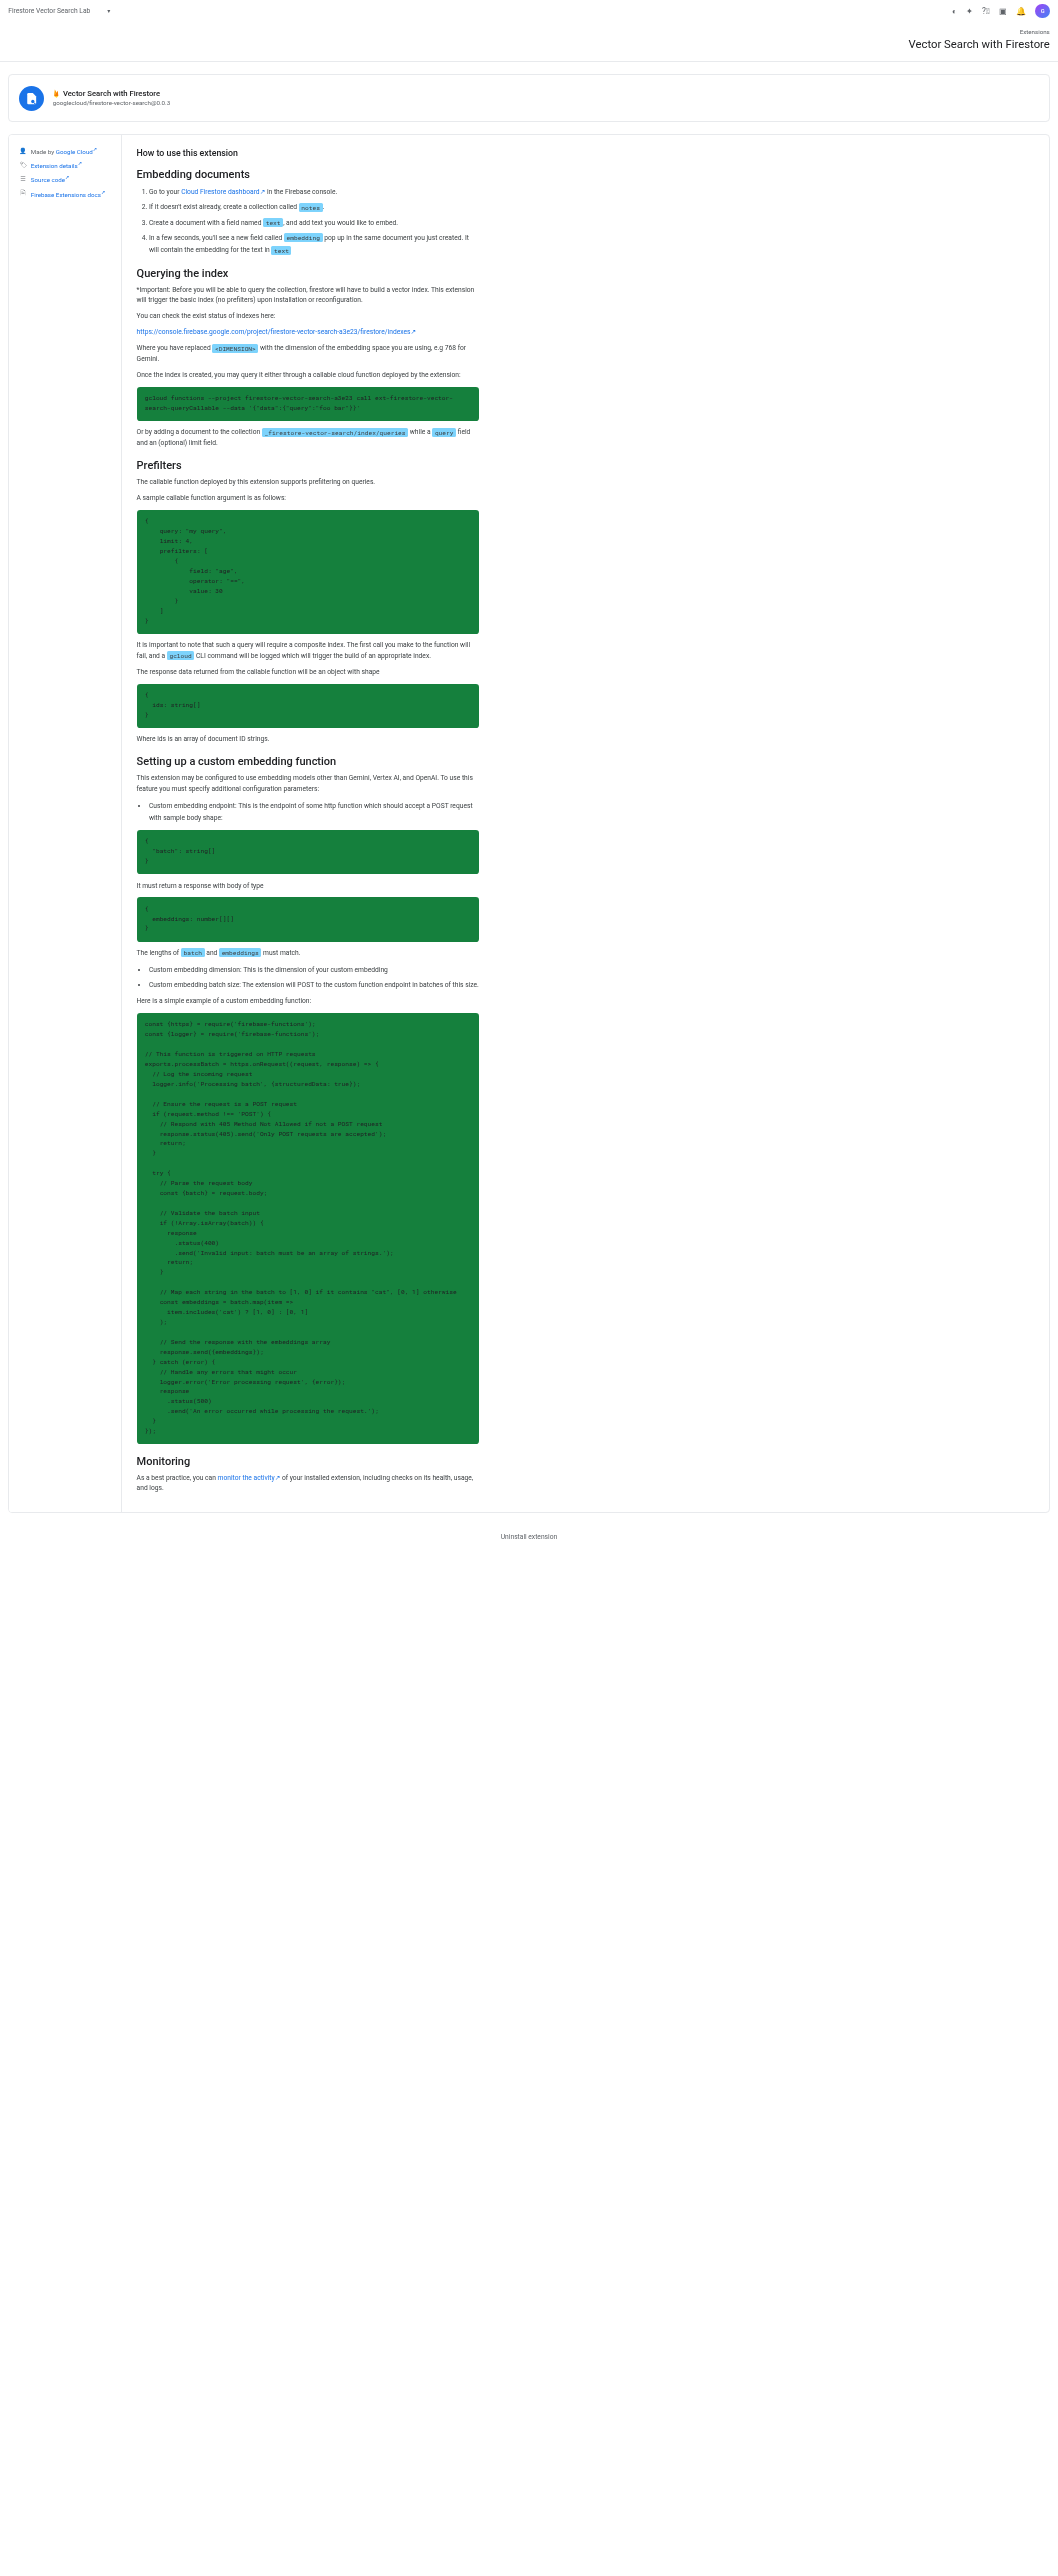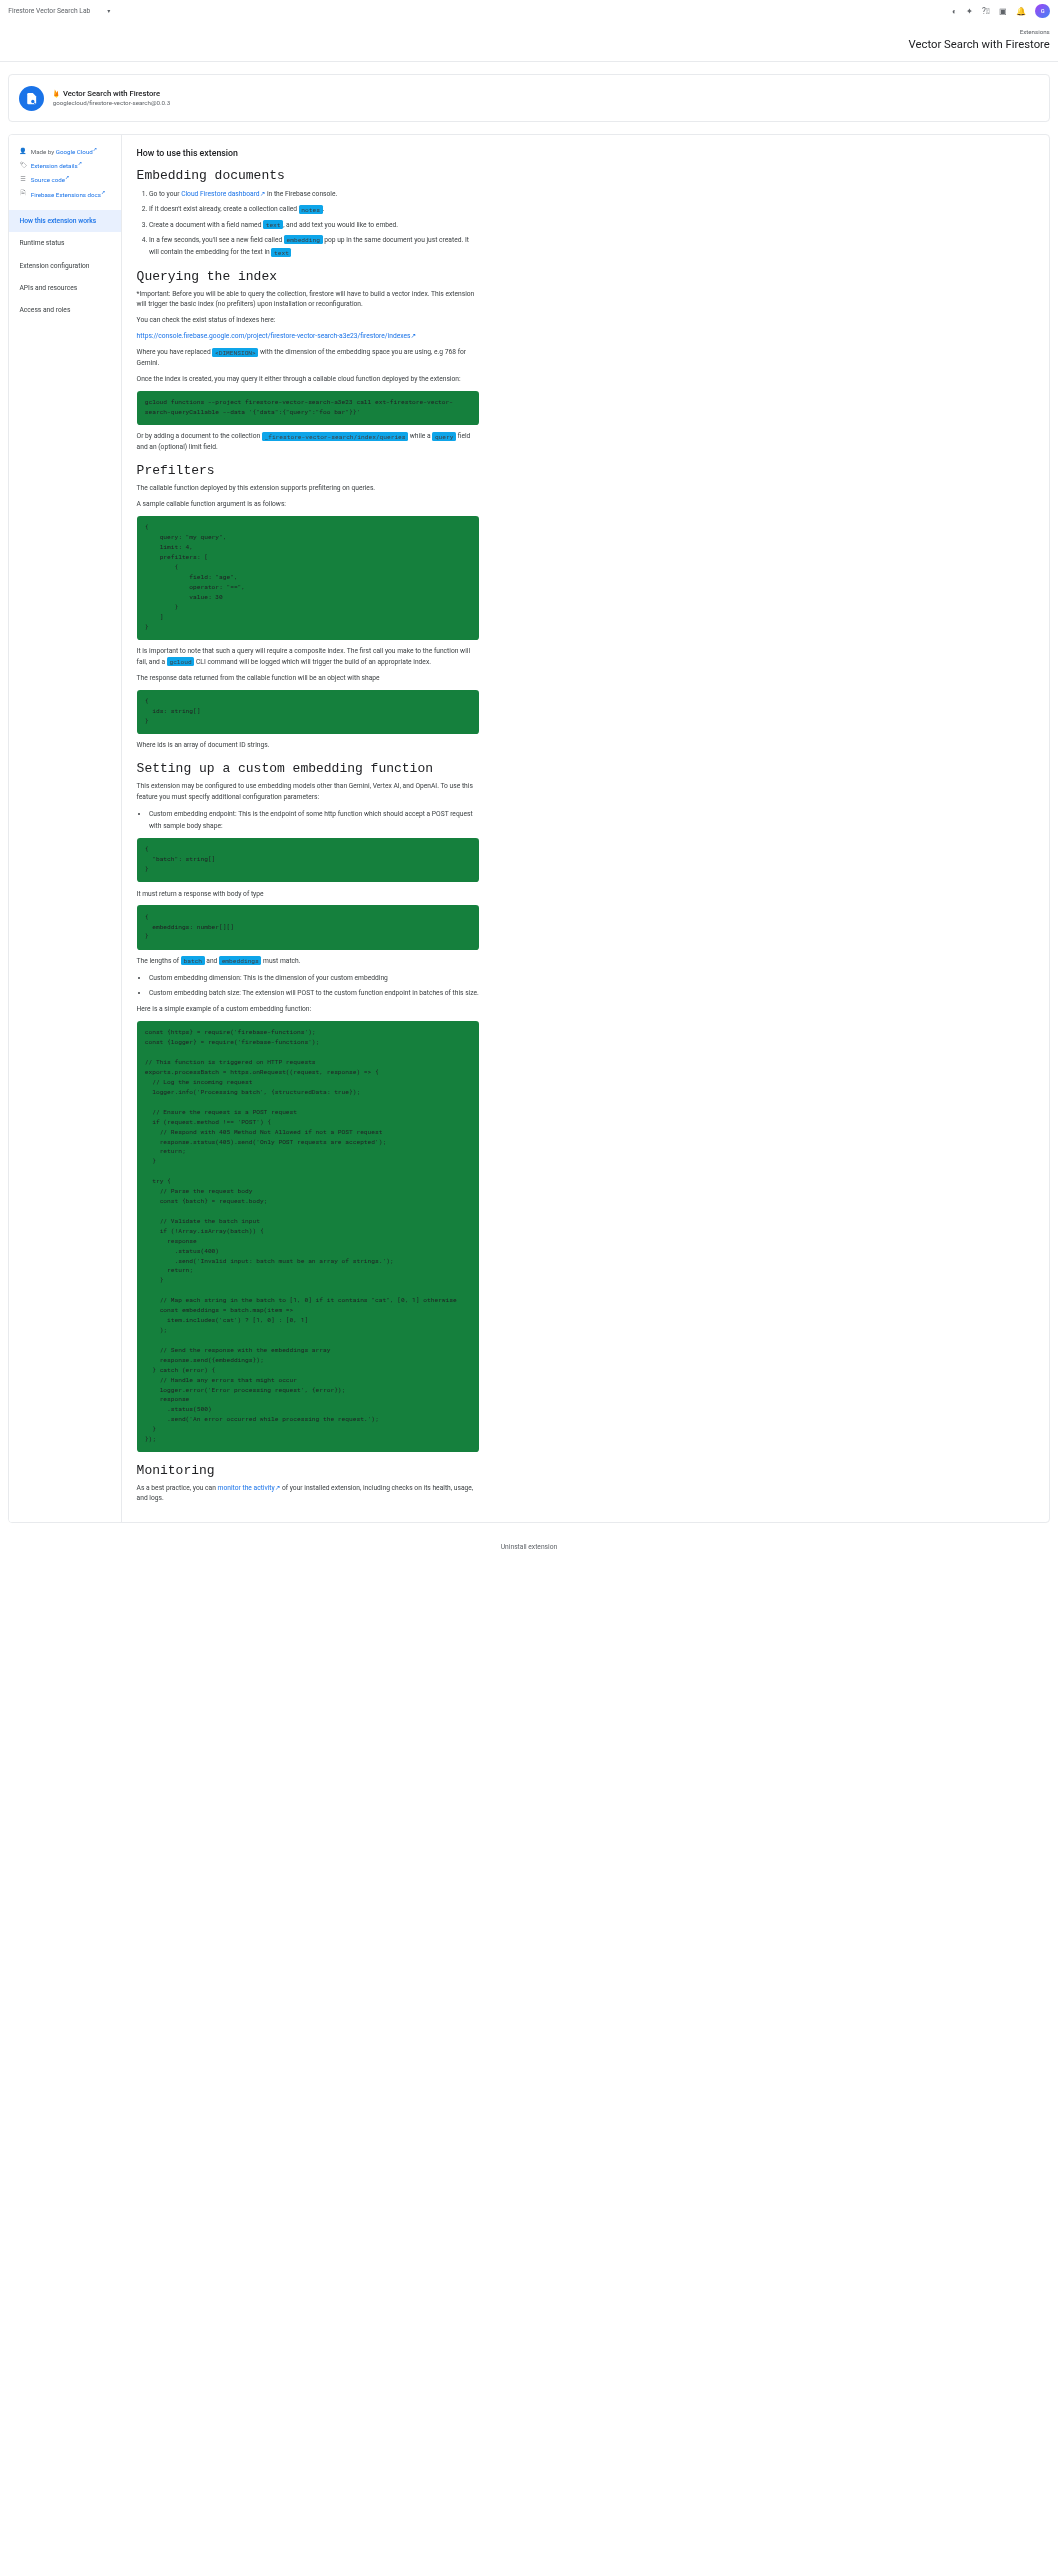--- a/index.html
+++ b/index.html
@@ -22,27 +22,27 @@
 .sidebar { width: 113px; flex-shrink: 0; border-right: 0.5px solid #e8eaed; background: #fff; }
 .side-top { padding: 8.2px 10.3px 4.1px; font-size: 6.2px; }
 .side-top .row { display: flex; align-items: center; gap: 4.1px; padding: 2.1px 0; color: #5f6368; }
 .side-top .row a { color: #1a73e8; text-decoration: none; }
 .side-top .ext-link { font-size: 5.2px; vertical-align: super; }
 .side-nav { padding: 4.1px 0; }
 .nav-item { padding: 7.2px 10.3px; font-size: 6.7px; color: #3c4043; cursor: pointer; }
 .nav-item.active { background: #e8f0fe; color: #1a73e8; font-weight: 500; }
 .content { flex: 1; padding: 12.4px 14.4px; max-width: 371px; }
 .content h2 { font-size: 8.8px; font-weight: 500; margin: 0 0 7.2px; color: #202124; }
-.content h3 { font-size: 13px; font-weight: 500; margin: 10.3px 0 5.2px; color: #202124; font-family: Liberation Mono, monospace; }
+.content h3 { font-size: 11px; font-weight: 500; margin: 10.3px 0 5.2px; color: #202124; }
 .content p { font-size: 6.7px; color: #3c4043; line-height: 1.6; margin: 5.2px 0; }
 .content a { color: #1a73e8; text-decoration: none; }
 .content ol { padding-left: 12.4px; margin: 4.1px 0; }
 .content ul { padding-left: 12.4px; margin: 4.1px 0; }
 .content li { font-size: 6.7px; color: #3c4043; line-height: 1.8; margin: 3.1px 0; }
-.content code { background: #0ea5e9; padding: 0.5px 2.6px; border-radius: 1.5px; font-family: 'Roboto Mono', Consolas, monospace; font-size: 6.2px; }
+.content code { background: #7dd3fc; padding: 0.5px 2.6px; border-radius: 1.5px; font-family: 'Roboto Mono', Consolas, monospace; font-size: 6.2px; }
 .content pre { background: #15803d; padding: 7.2px 8.2px; border-radius: 3.1px; font-family: 'Roboto Mono', Consolas, monospace; font-size: 6.2px; line-height: 1.6; overflow-x: auto; margin: 6.2px 0; white-space: pre-wrap; word-wrap: break-word; }
 .content pre code { background: none; padding: 0; }
 .uninstall { text-align: center; padding: 20.6px 0 15.5px; color: #5f6368; font-size: 6.7px; cursor: pointer; }
 .sicon { width: 7.2px; display: inline-block; text-align: center; color: #5f6368; }
 </style>
 </head>
 <body>
 
 <div class="topbar">
   <div class="topbar-left">
@@ -100,27 +100,20 @@
         </div>
       <div class="row">
           <span class="sicon">☰</span>
           <a href="#"><span>Source code</span><span class="ext-link">↗</span></a>
         </div>
       <div class="row">
           <span class="sicon">🗎</span>
           <a href="#"><span>Firebase Extensions docs</span><span class="ext-link">↗</span></a>
         </div>
     </div>
-    <div class="side-nav">
-      <div class="nav-item active">How this extension works</div>
-      <div class="nav-item">Runtime status</div>
-      <div class="nav-item">Extension configuration</div>
-      <div class="nav-item">APIs and resources</div>
-      <div class="nav-item">Access and roles</div>
-    </div>
   </div>
 
   <div class="content">
     <h2>How to use this extension</h2>
     <h3>Embedding documents</h3>
     <ol>
       <li><span>Go to your </span><a href="#"><span>Cloud Firestore dashboard</span><span class="ext-link">↗</span></a><span> in the Firebase console.</span></li>
       <li><span>If it doesn't exist already, create a collection called </span><code>notes</code><span>.</span></li>
       <li><span>Create a document with a field named </span><code>text</code><span>, and add text you would like to embed.</span></li>
       <li><span>In a few seconds, you'll see a new field called </span><code>embedding</code><span> pop up in the same document you just created. It will contain the embedding for the text in </span><code>text</code></li>

